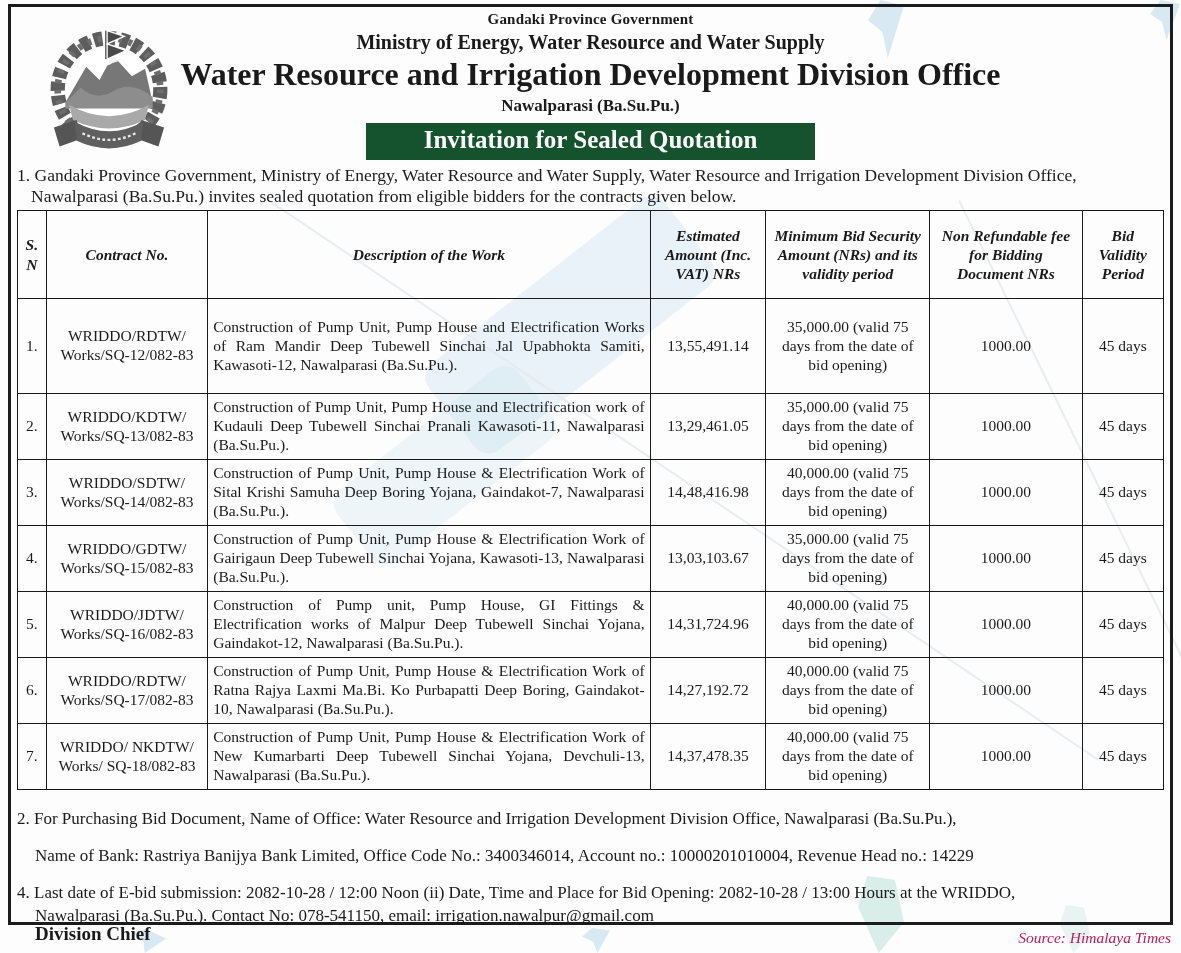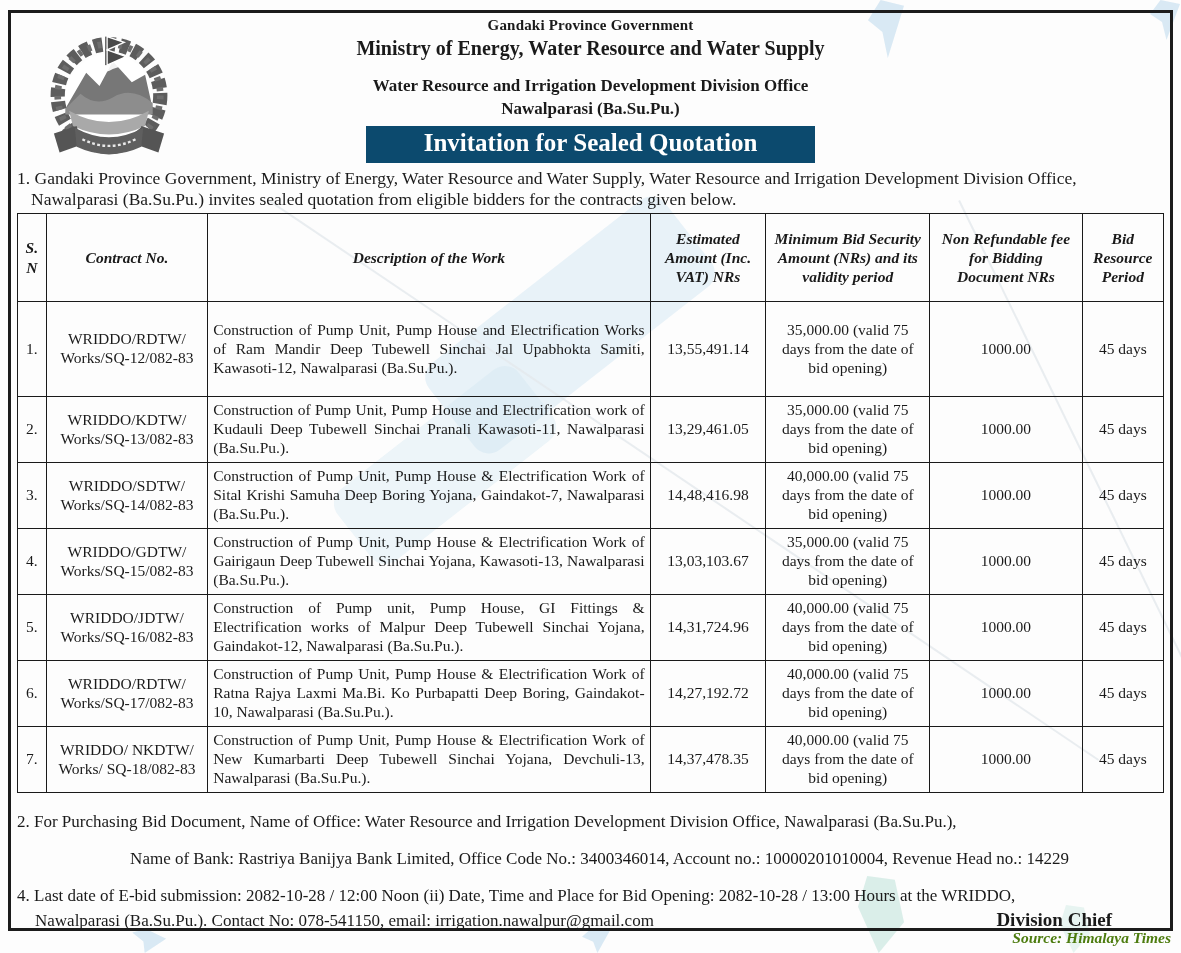--- a/index.html
+++ b/index.html
@@ -6,28 +6,28 @@
   html,body { width:1181px; height:953px; background:#fdfdfd; font-family:"Liberation Serif","DejaVu Serif",serif; color:#1a1a1a; overflow:hidden; }
   .page { position:absolute; left:0; top:0; width:1181px; height:953px; }
 
   
   .wm { position:absolute; pointer-events:none; }
   .wm-bolt { background:#bcd8ec; opacity:.55; clip-path:polygon(35% 0,100% 10%,55% 100%,40% 55%,0 35%); }
   .wm-bolt2 { background:#b7e0d6; opacity:.5; clip-path:polygon(20% 0,80% 5%,100% 60%,45% 100%,0 40%); }
   .wm-line { background:#e4e9ec; opacity:.8; transform-origin:0 0; height:2px; }
   .wm-blob { background:#cfe4f1; opacity:.45; border-radius:18px; transform:rotate(-38deg); }
 
-  .doc { position:absolute; left:8px; top:10px; width:1165px; height:921px; border:3px solid #1c1c1c; background:transparent; padding:4px 6px 0 6px; }
+  .doc { position:absolute; left:8px; top:4px; width:1165px; height:921px; border:3px solid #1c1c1c; background:transparent; padding:4px 6px 0 6px; }
 
   .hdr { position:relative; text-align:center; }
   .hdr-govt { font-size:15px; font-weight:bold; letter-spacing:.2px; }
   .hdr-ministry { font-size:20px; font-weight:bold; margin-top:3px; }
-  .hdr-office { font-size:17px; font-weight:bold; margin-top:16px; }
+  .hdr-office { font-size:32px; font-weight:bold; margin-top:2px; }
   .hdr-loc { font-size:17px; font-weight:bold; margin-top:3px; }
-  .banner { display:inline-block; background:#0c4a6e; color:#fff; font-size:25px; font-weight:bold; padding:3px 58px 6px 58px; margin-top:7px; }
+  .banner { display:inline-block; background:#14532d; color:#fff; font-size:25px; font-weight:bold; padding:3px 58px 6px 58px; margin-top:7px; }
   .pubdate { font-size:18px; font-weight:bold; margin-top:7px; }
 
   .emblem { position:absolute; left:22px; top:14px; width:152px; height:138px; }
 
   .intro { font-size:17.5px; line-height:1.18; text-align:left; margin-top:5px; padding-left:14px; text-indent:-14px; }
 
   table { width:100%; border-collapse:collapse; margin-top:4px; table-layout:fixed; }
   th,td { border:1.6px solid #1a1a1a; vertical-align:middle; padding:2px 5px; }
   thead tr { height:88px;font-style:italic; }
   tbody tr { height:66px; }
@@ -35,27 +35,27 @@
   th { font-size:15.5px; font-weight:bold; text-align:center; line-height:1.25; }
   td { font-size:15.5px; line-height:1.22; }
   td.c-sn { text-align:center; padding:2px 2px; }
   td.c-contract { text-align:center; }
   td.c-desc { text-align:justify; }
   td.c-est, td.c-sec, td.c-fee, td.c-val { text-align:center; }
   col.w-sn{width:2.5%} col.w-contract{width:14.1%} col.w-desc{width:38.6%} col.w-est{width:10.1%} col.w-sec{width:14.3%} col.w-fee{width:13.3%} col.w-val{width:7.1%}
 
   .notes { margin-top:3px; font-size:17px; line-height:1.0; }
   .note-line { margin-top:20px; white-space:nowrap; }
-  .note-line.indent { padding-left:18px;text-align:center; }
+  .note-line.indent { padding-left:18px; }
   .note-line.squeeze { letter-spacing:-0.2px; }
-  .closing { display:flex; justify-content:space-between; align-items:baseline; margin-top:6px; padding-left:18px; padding-right:52px; }
+  .closing { display:flex; justify-content:space-between; align-items:baseline; margin-top:6px; padding-left:18px; padding-right:52px;flex-direction:column; }
   .closing .ctext { font-size:17px; white-space:nowrap; }
   .closing .chief { font-size:19px; font-weight:bold; }
 
-  .source { position:absolute; right:10px; top:929px; font-size:15.5px; font-style:italic; color:#4d7c0f;font-weight:bold; }
+  .source { position:absolute; right:10px; top:929px; font-size:15.5px; font-style:italic; color:#be185d; }
 </style>
 </head>
 <body>
 
 <div class="page">
 
   <div class="wm wm-bolt" style="left:868px; top:0; width:36px; height:58px;"></div>
   <div class="wm wm-bolt" style="left:1150px; top:0; width:30px; height:40px;"></div>
   <div class="wm wm-blob" style="left:420px; top:270px; width:300px; height:110px;"></div>
   <div class="wm wm-blob" style="left:330px; top:420px; width:230px; height:90px; opacity:.35;"></div>
@@ -106,21 +106,21 @@
           <col class="w-val">
       </colgroup>
       <thead>
         <tr id="thead-row">
             <th>S. N</th>
             <th>Contract No.</th>
             <th>Description of the Work</th>
             <th>Estimated Amount (Inc. VAT) NRs</th>
             <th>Minimum Bid Security Amount (NRs) and its validity period</th>
             <th>Non Refundable fee for Bidding Document NRs</th>
-            <th>Bid Resource Period</th>
+            <th>Bid Validity Period</th>
           </tr>
       </thead>
       <tbody id="tbody-rows">
           <tr>
             <td class="c-sn">1.</td>
             <td class="c-contract">WRIDDO/RDTW/ Works/SQ-12/082-83</td>
             <td class="c-desc">Construction of Pump Unit, Pump House and Electrification Works of Ram Mandir Deep Tubewell Sinchai Jal Upabhokta Samiti, Kawasoti-12, Nawalparasi (Ba.Su.Pu.).</td>
             <td class="c-est">13,55,491.14</td>
             <td class="c-sec">35,000.00 (valid 75 days from the date of bid opening)</td>
             <td class="c-fee">1000.00</td>

